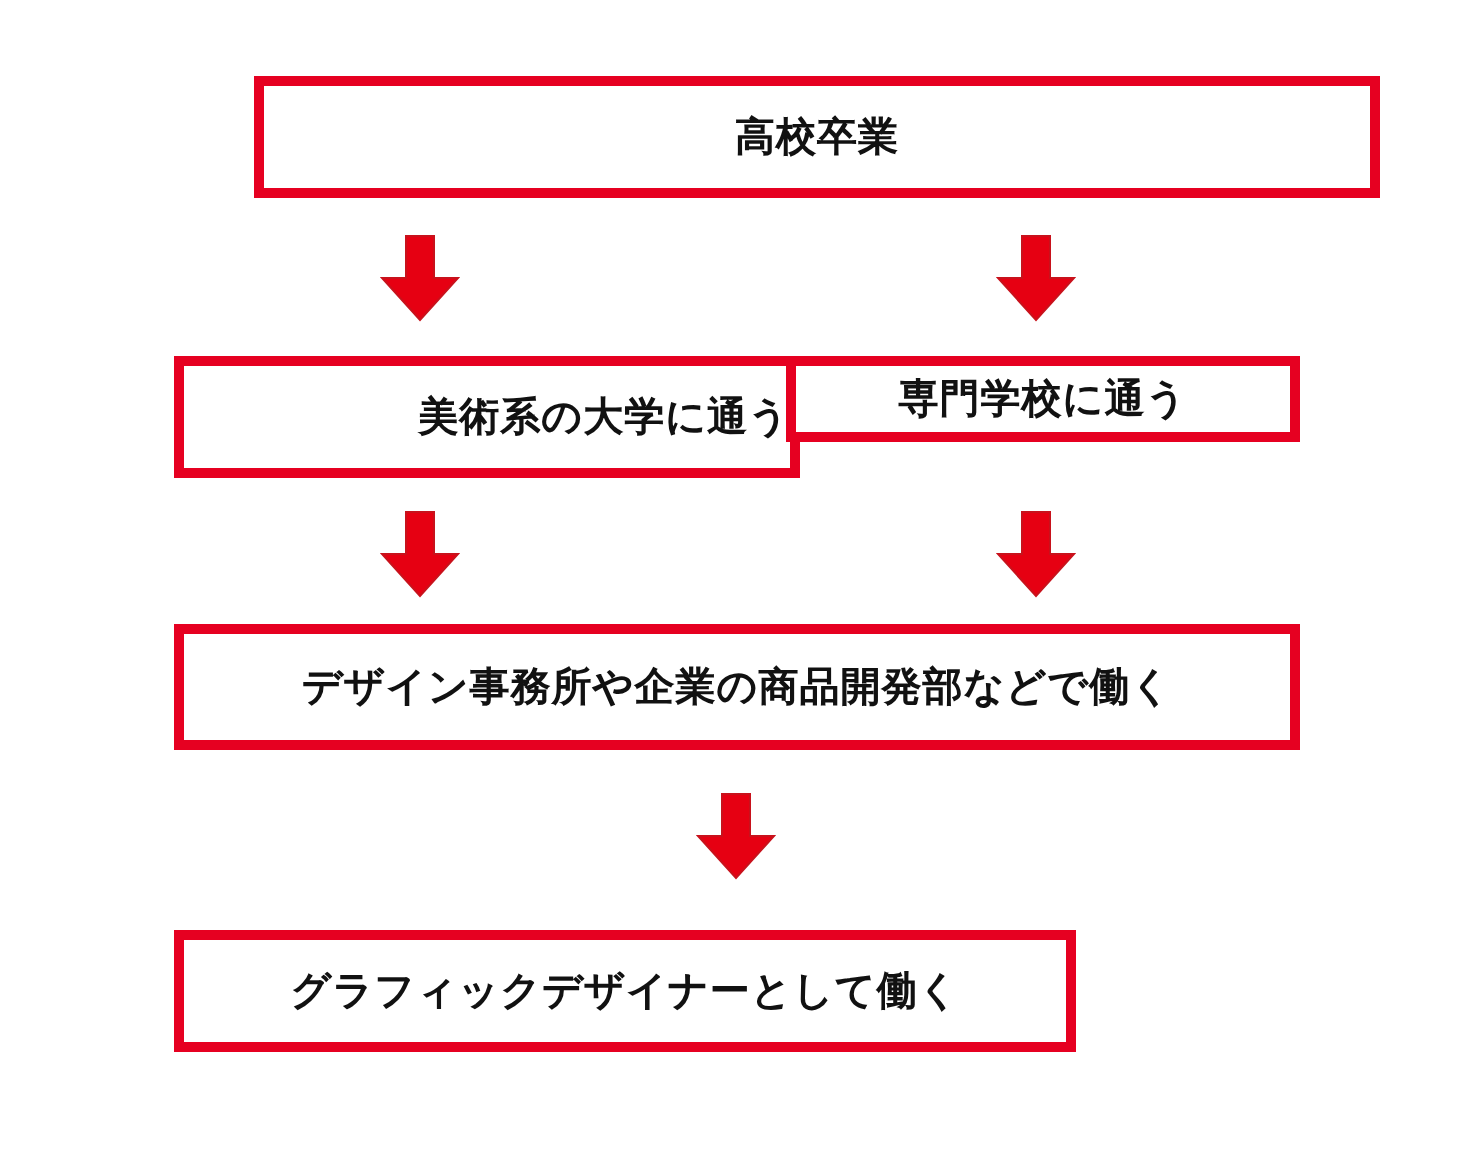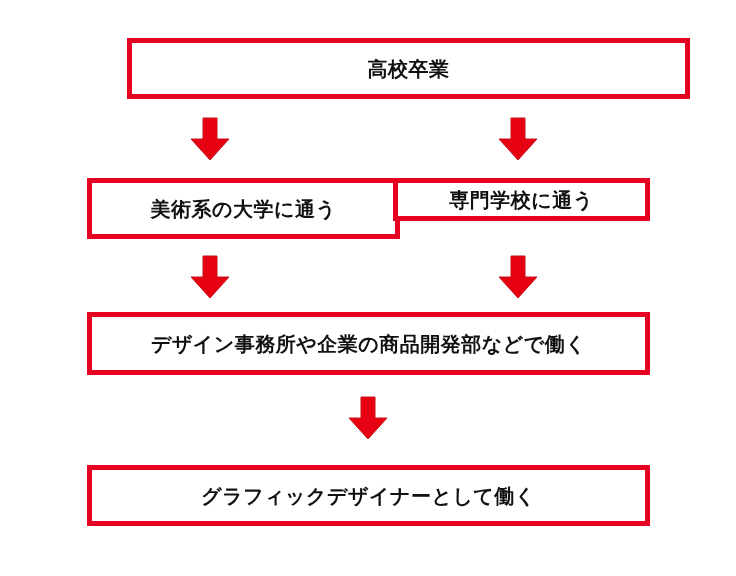--- a/index.html
+++ b/index.html
@@ -27,24 +27,24 @@
   .node-label {
     color: var(--text, #111111);
     font-weight: 700;
     font-size: 20px;
     letter-spacing: 0.5px;
     white-space: nowrap;
     line-height: 1;
   }
   
   .n1 { left: 87px;  top: 38px;  width: 563px; height: 61px; margin-left: 40px; }
-  .n2 { left: 87px;  top: 178px; width: 313px; height: 61px; }
+  .n2 { left: 87px;  top: 178px; width: 313px; height: 61px; justify-content: flex-end; }
   .n3 { left: 393px; top: 178px; width: 257px; height: 43px; }
   .n4 { left: 87px;  top: 312px; width: 563px; height: 63px; }
-  .n5 { left: 87px;  top: 465px; width: 563px; height: 61px; justify-content: center; }
+  .n5 { left: 87px;  top: 465px; width: 451px; height: 61px; justify-content: center; }
 
   .arrow {
     position: absolute;
     width: 40px;
     height: 44px;
   }
   .arrow polygon {
     fill: var(--arrow-fill, #e60012);
     stroke: var(--arrow-outline, #c8121c);
     stroke-width: 1;

